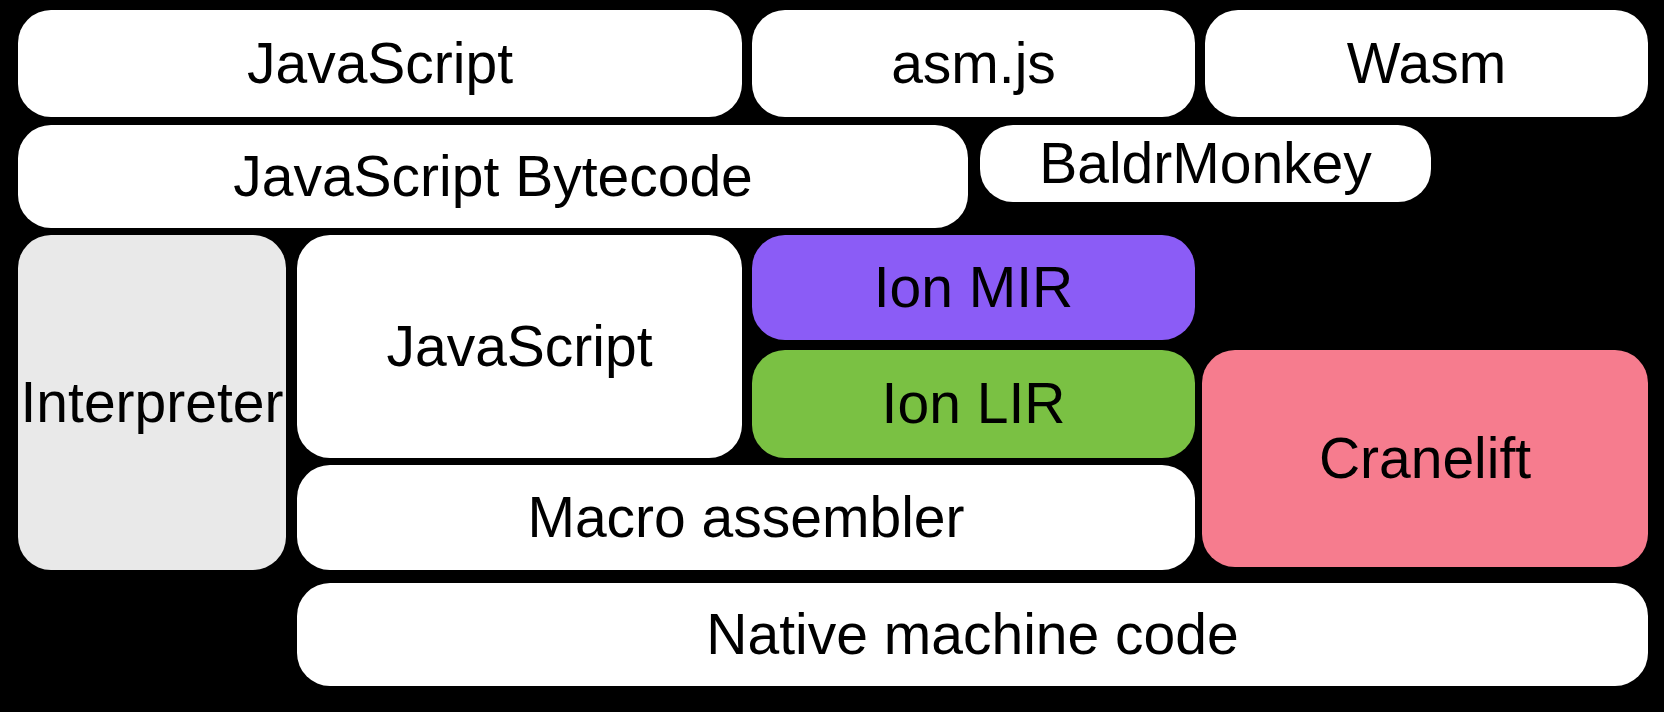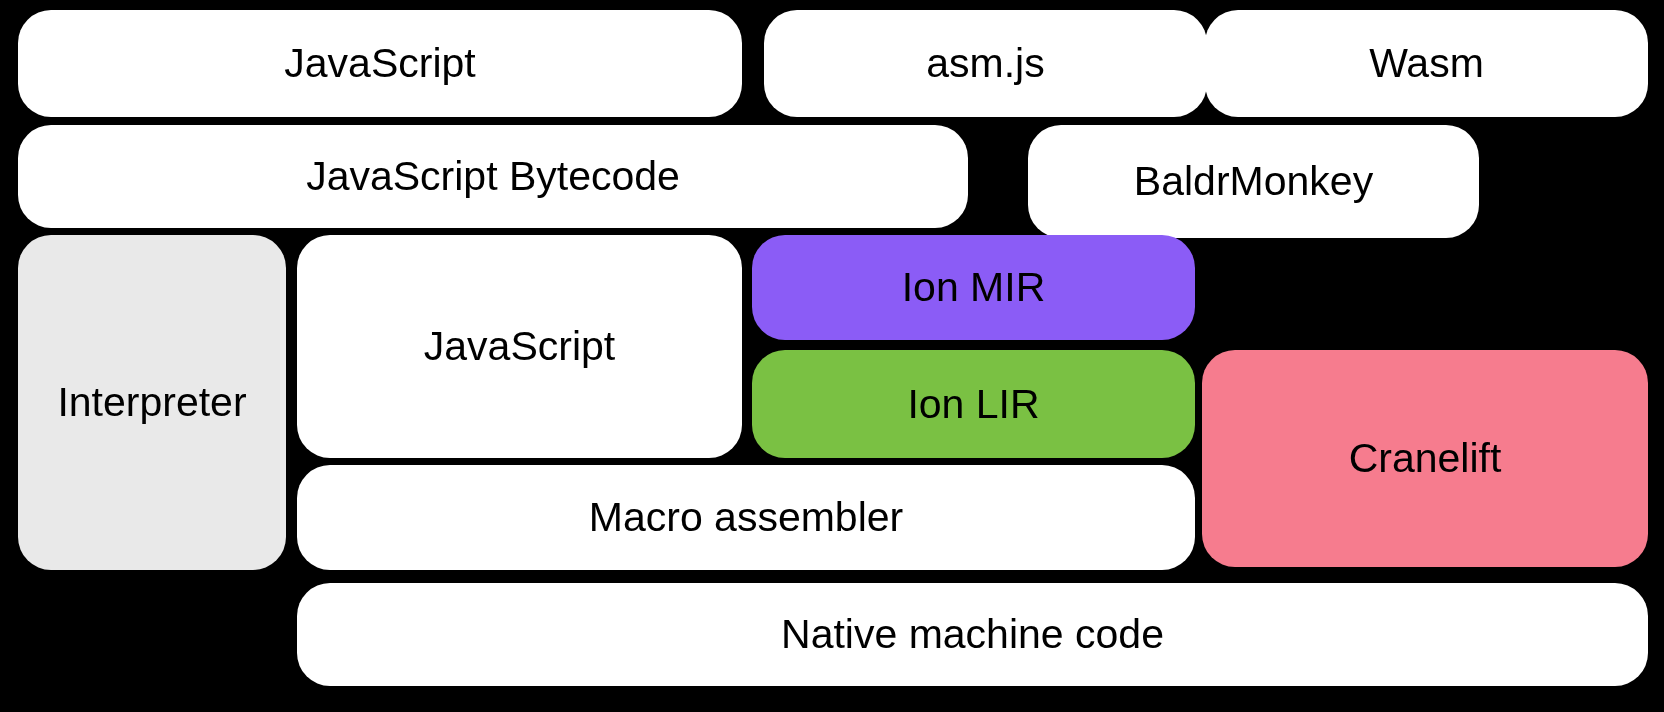--- a/index.html
+++ b/index.html
@@ -17,50 +17,50 @@
   }
   .node {
     position: absolute;
     display: flex;
     flex-direction: column;
     align-items: center;
     justify-content: center;
     border-radius: 33px;
     background: #ffffff;
     color: #000000;
-    font-size: 41px;
+    font-size: 57px;
     font-weight: 400;
     line-height: 1.18;
     text-align: center;
     white-space: nowrap;
   }
   
   .pos-javascript          { left: 18px;   top: 10px;  width: 724px;  height: 107px; }
   .pos-asm-js              { left: 752px;  top: 10px;  width: 443px;  height: 107px; }
   .pos-wasm                { left: 1205px; top: 10px;  width: 443px;  height: 107px; }
   .pos-javascript-bytecode { left: 18px;   top: 125px; width: 950px;  height: 103px; }
-  .pos-baldrmonkey         { left: 980px;  top: 125px; width: 451px;  height: 113px; margin-left: 48px; }
+  .pos-baldrmonkey         { left: 980px;  top: 125px; width: 451px;  height: 77px; }
   .pos-interpreter         { left: 18px;   top: 235px; width: 268px;  height: 335px; }
   .pos-javascript-baseline { left: 297px;  top: 235px; width: 445px;  height: 223px; }
   .pos-ion-mir             { left: 752px;  top: 235px; width: 443px;  height: 105px; }
   .pos-ion-lir             { left: 752px;  top: 350px; width: 443px;  height: 108px; text-align: center; }
   .pos-cranelift           { left: 1202px; top: 350px; width: 446px;  height: 217px; }
   .pos-macro-assembler     { left: 297px;  top: 465px; width: 898px;  height: 105px; }
   .pos-native-machine-code { left: 297px;  top: 583px; width: 1351px; height: 103px; }
 </style>
 </head>
 <body>
 
 <div class="canvas" style="background: rgb(0, 0, 0);">
 
   <div class="node pos-javascript" style="background: rgb(255, 255, 255);">
     <span>JavaScript</span>
   </div>
 
-  <div class="node pos-asm-js" style="background: rgb(255, 255, 255); margin-left: 12px;">
+  <div class="node pos-asm-js" style="background: rgb(255, 255, 255);">
     <span>asm.js</span>
   </div>
 
   <div class="node pos-javascript-bytecode" style="background: rgb(255, 255, 255);">
     <span>JavaScript Bytecode</span>
   </div>
 
   <div class="node pos-wasm" style="background: rgb(255, 255, 255);">
     <span>Wasm</span>
   </div>

